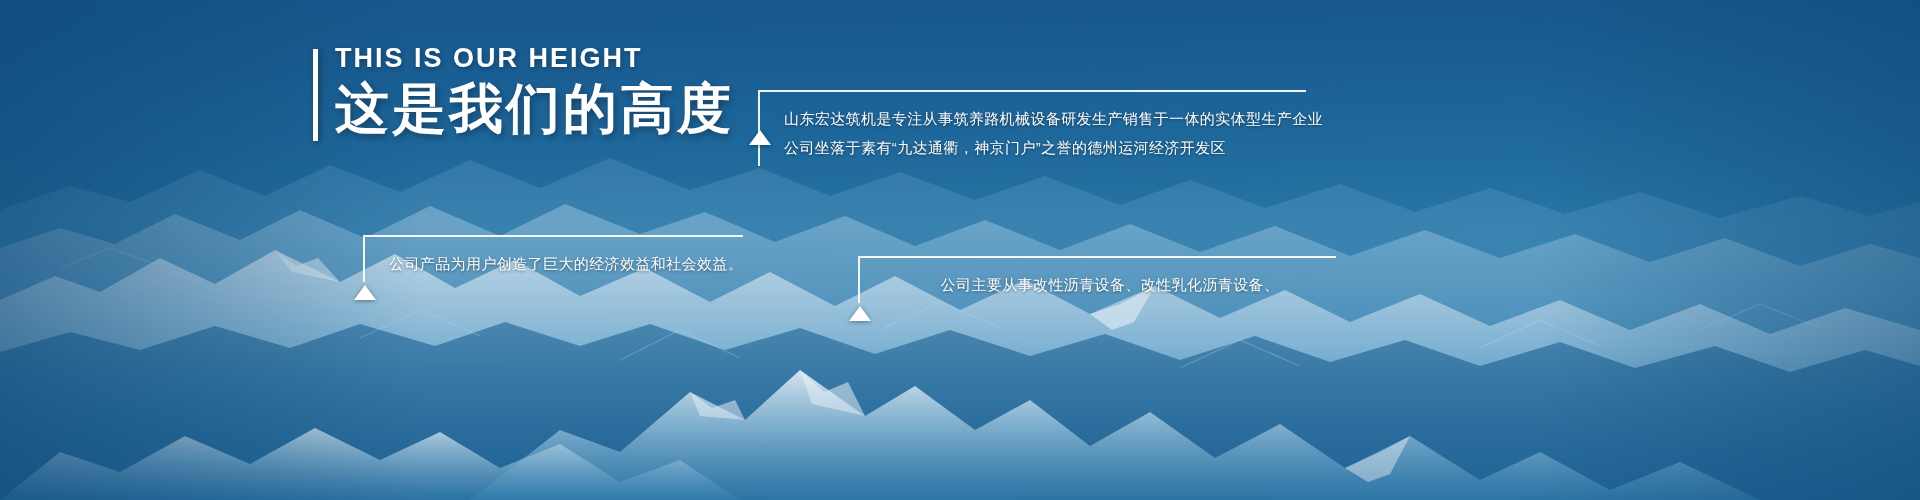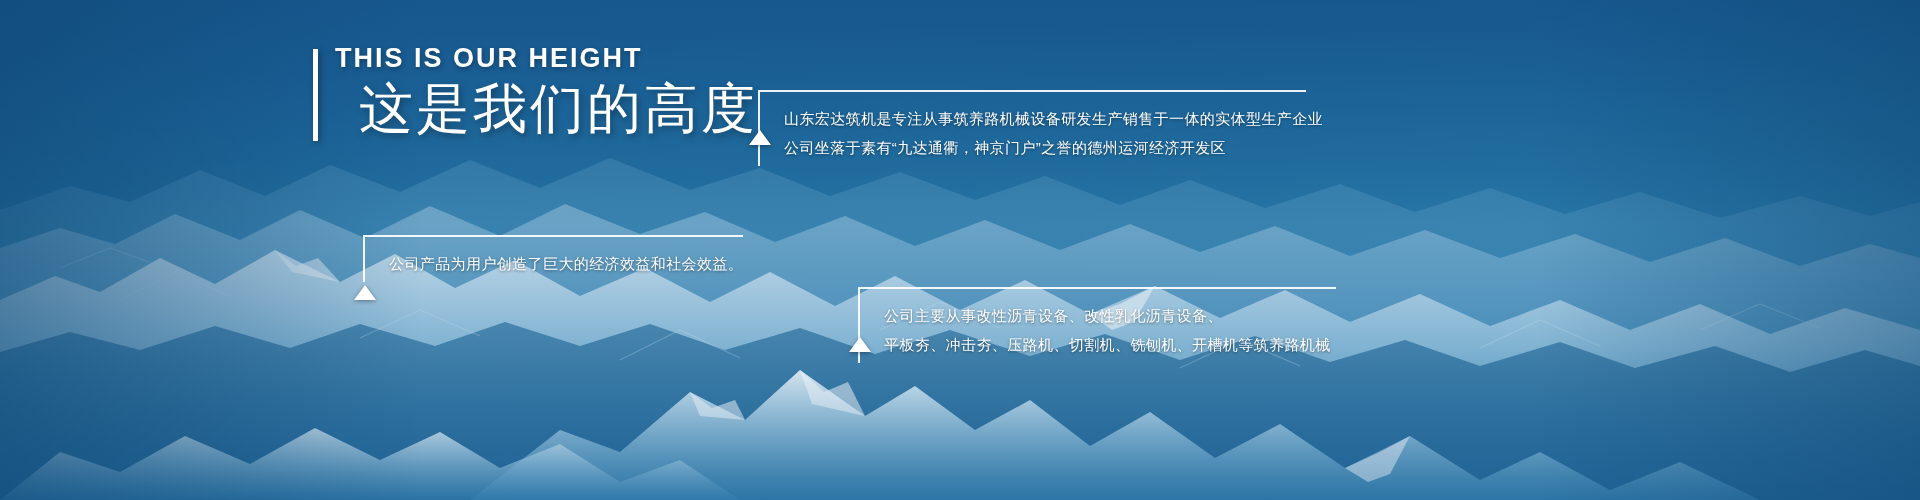--- a/index.html
+++ b/index.html
@@ -59,27 +59,26 @@
     font-size:27px;
     font-weight:bold;
     letter-spacing:2.0px;
     line-height:1.05;
     text-shadow:1px 2px 5px rgba(0,0,0,0.32);
     white-space:nowrap;
   }
   #head-cn {
     color:#ffffff;
     font-size:54px;
-    font-weight:normal;
+    font-weight:bold;
     letter-spacing:3px;
     line-height:1.22;
     margin-top:4px;
     text-shadow:2px 3px 7px rgba(0,0,0,0.34);
     white-space:nowrap;
-    margin-left:24px;
   }
 
   
   .callout {
     position:absolute;
     z-index:5;
     border-top:2px solid rgba(255,255,255,0.92);
     border-left:2px solid rgba(255,255,255,0.92);
     padding:12px 0 4px 24px;
   }
@@ -100,21 +99,21 @@
     border-bottom:15px solid #ffffff;
     filter:drop-shadow(0 1px 2px rgba(0,0,0,0.4));
   }
 
   #callout-company { left:758px; top:90px; width:548px; }
   #callout-company .marker { left:-11px; top:38px; }
 
   #callout-benefit { left:363px; top:235px; width:380px; }
   #callout-benefit .marker { left:-11px; top:48px; }
 
-  #callout-products { left:858px; top:287px; width:478px; }
+  #callout-products { left:858px; top:256px; width:478px;text-align:center; }
   #callout-products .marker { left:-11px; top:48px; }
 </style>
 </head>
 <body>
 
 <div id="banner">
 
   <div class="scenery">
     <svg viewBox="0 0 1920 500" preserveAspectRatio="none" aria-hidden="true">
       <defs>
@@ -221,17 +220,16 @@
     <div class="lines">
       <div class="line">山东宏达筑机是专注从事筑养路机械设备研发生产销售于一体的实体型生产企业</div>
       <div class="line">公司坐落于素有“九达通衢，神京门户”之誉的德州运河经济开发区</div>
     </div>
   </div>
 
   <div class="callout" id="callout-products">
     <div class="marker"></div>
     <div class="lines">
       <div class="line">公司主要从事改性沥青设备、改性乳化沥青设备、</div>
-      <div class="line">平板夯、冲击夯、压路机、切割机、铣刨机、开槽机等筑养路机械</div>
     </div>
   </div>
 
 </div>
 
 </body></html>

